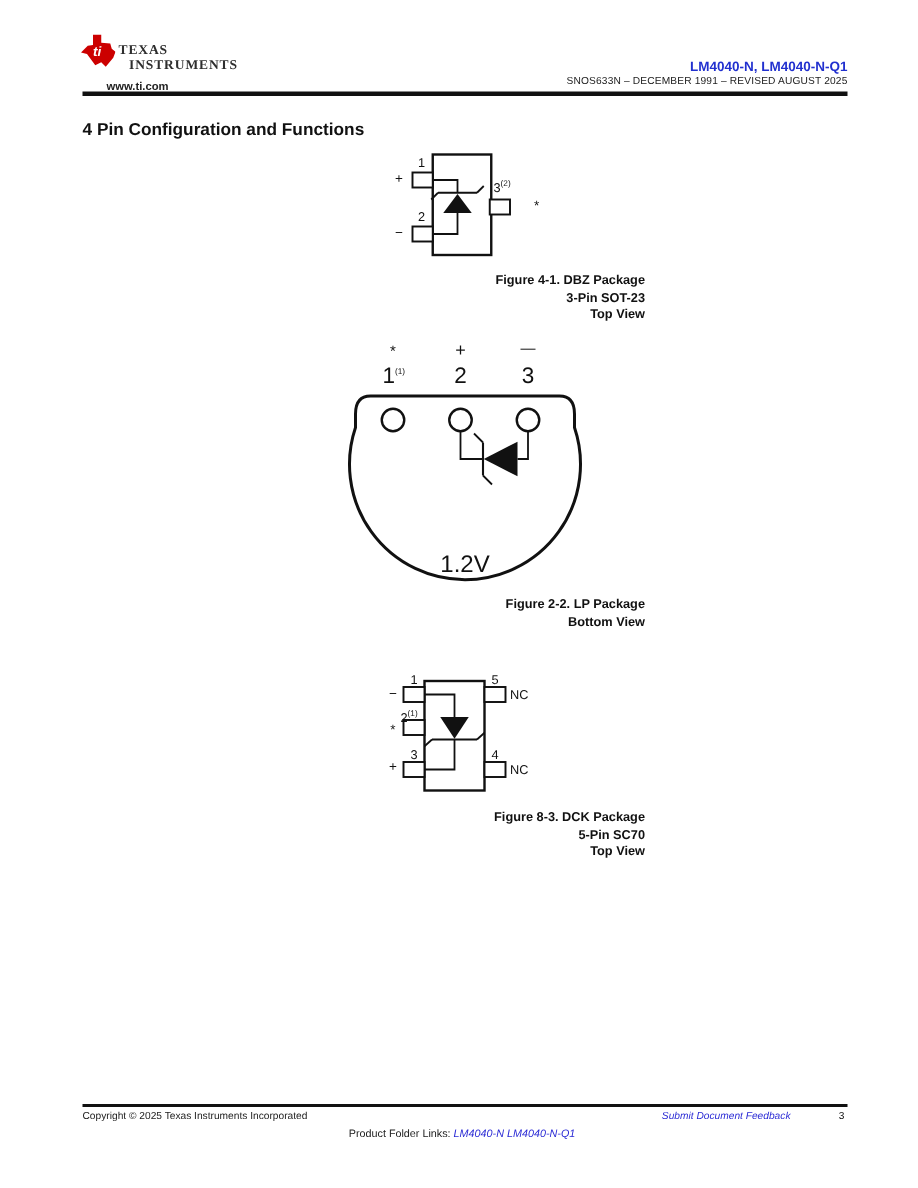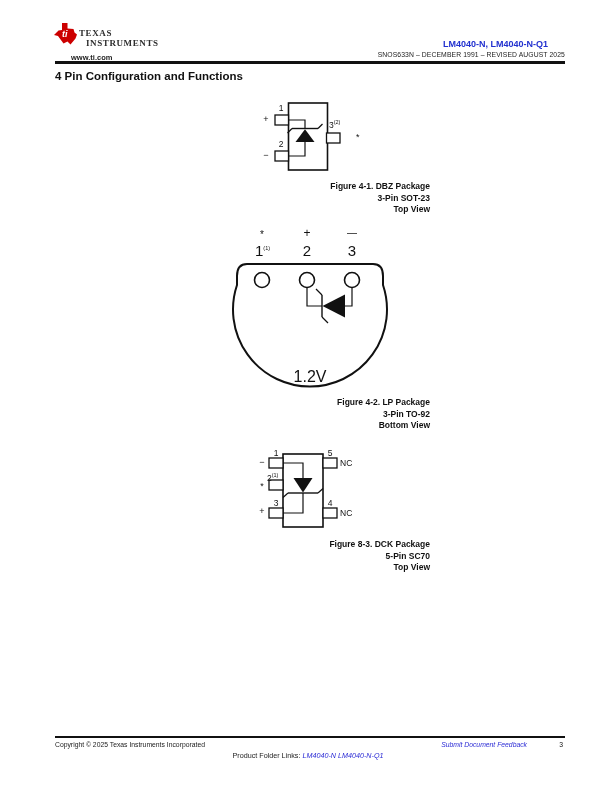--- a/index.html
+++ b/index.html
@@ -36,25 +36,25 @@
 
   <svg class="abs" style="left:54px;top:23px;" width="23" height="22" viewBox="0 0 23 22">
     <path fill="#cc0000" d="M8,0 L13.5,0 L13.5,5.5 L19.5,6 L20.5,9.5 L23,11.5 L21.5,15.5 L16.5,21.5 L13.5,18.5 L9.5,20.5 L4,13 L0,12 L4.5,7.5 L8,7 Z"></path>
     <text x="8" y="14" font-size="9" font-style="italic" font-weight="bold" fill="#ffffff" font-family="Liberation Sans, sans-serif">ti</text>
   </svg>
   <div class="abs brand" style="left:79px;top:28px;">
     <div style="font-size:9px;">TEXAS</div>
     <div style="font-size:9px;margin-left:7px;">INSTRUMENTS</div>
   </div>
   <div class="abs website" style="left:55px;top:53px;">www.ti.com</div>
-  <div class="abs partnums" style="right:64px;top:39px;padding-left:41px;">LM4040-N, LM4040-N-Q1</div>
+  <div class="abs partnums" style="right:47px;top:39px;padding-left:41px;">LM4040-N, LM4040-N-Q1</div>
   <div class="abs docinfo" style="right:47px;top:51px;">SNOS633N – DECEMBER 1991 – REVISED AUGUST 2025</div>
   <div class="abs rule" style="left:55px;top:61px;width:510px;height:2.5px;"></div>
 
-  <div class="abs sect" style="left:55px;top:70px;">4 Pin Configuration and Functions</div>
+  <div class="abs sect" style="left:55px;top:81px;">4 Pin Configuration and Functions</div>
 
   <svg class="abs" style="left:250px;top:95px;" width="120" height="85" viewBox="0 0 120 85">
     <rect class="shape" x="38.5" y="8" width="39" height="67" stroke-width="1.6"></rect>
     <rect class="shape" x="25" y="20" width="13.5" height="10" stroke-width="1.3"></rect>
     <rect class="shape" x="25" y="56" width="13.5" height="10" stroke-width="1.3"></rect>
     <rect class="shape" x="76.5" y="38" width="13.5" height="10" stroke-width="1.3"></rect>
     <polyline class="ln" points="38.5,25 55,25 55,33.5" stroke-width="1.2"></polyline>
     <polyline class="ln" points="55,46.5 55,61 38.5,61" stroke-width="1.2"></polyline>
     <g>
       <line class="ln" x1="42" y1="33.5" x2="68" y2="33.5" stroke-width="1.4"></line>
@@ -90,22 +90,21 @@
     </g>
   </svg>
   <span class="abs pinsym ctr" style="left:262px;top:229px;font-size:10px;">*</span>
   <span class="abs pinsym ctr" style="left:307px;top:226px;font-size:12px;">+</span>
   <span class="abs pinsym ctr" style="left:352px;top:227px;font-size:10px;">—</span>
   <span class="abs bignum" style="left:255px;top:242px;"><span>1</span><span class="supscript" style="top:-6px;">(1)</span></span>
   <span class="abs bignum ctr" style="left:307px;top:242px;">2</span>
   <span class="abs bignum ctr" style="left:352px;top:242px;">3</span>
   <span class="abs voltage ctr" style="left:310px;top:368px;">1.2V</span>
   <div class="abs cap ctr" style="left:310px;top:397px;">
-    <div>Figure 4-2. LP Package</div>
-    <div>3-Pin TO-92</div>
+    <div>Figure 2-2. LP Package</div>
     <div>Bottom View</div>
   </div>
 
   <svg class="abs" style="left:250px;top:445px;" width="120" height="90" viewBox="0 0 120 90">
     <rect class="shape" x="33" y="9" width="40" height="73" stroke-width="1.6"></rect>
     <rect class="shape" x="19" y="13" width="14" height="10" stroke-width="1.3"></rect>
     <rect class="shape" x="19" y="35" width="14" height="10" stroke-width="1.3"></rect>
     <rect class="shape" x="19" y="63" width="14" height="10" stroke-width="1.3"></rect>
     <rect class="shape" x="73" y="13" width="14" height="10" stroke-width="1.3"></rect>
     <rect class="shape" x="73" y="63" width="14" height="10" stroke-width="1.3"></rect>

